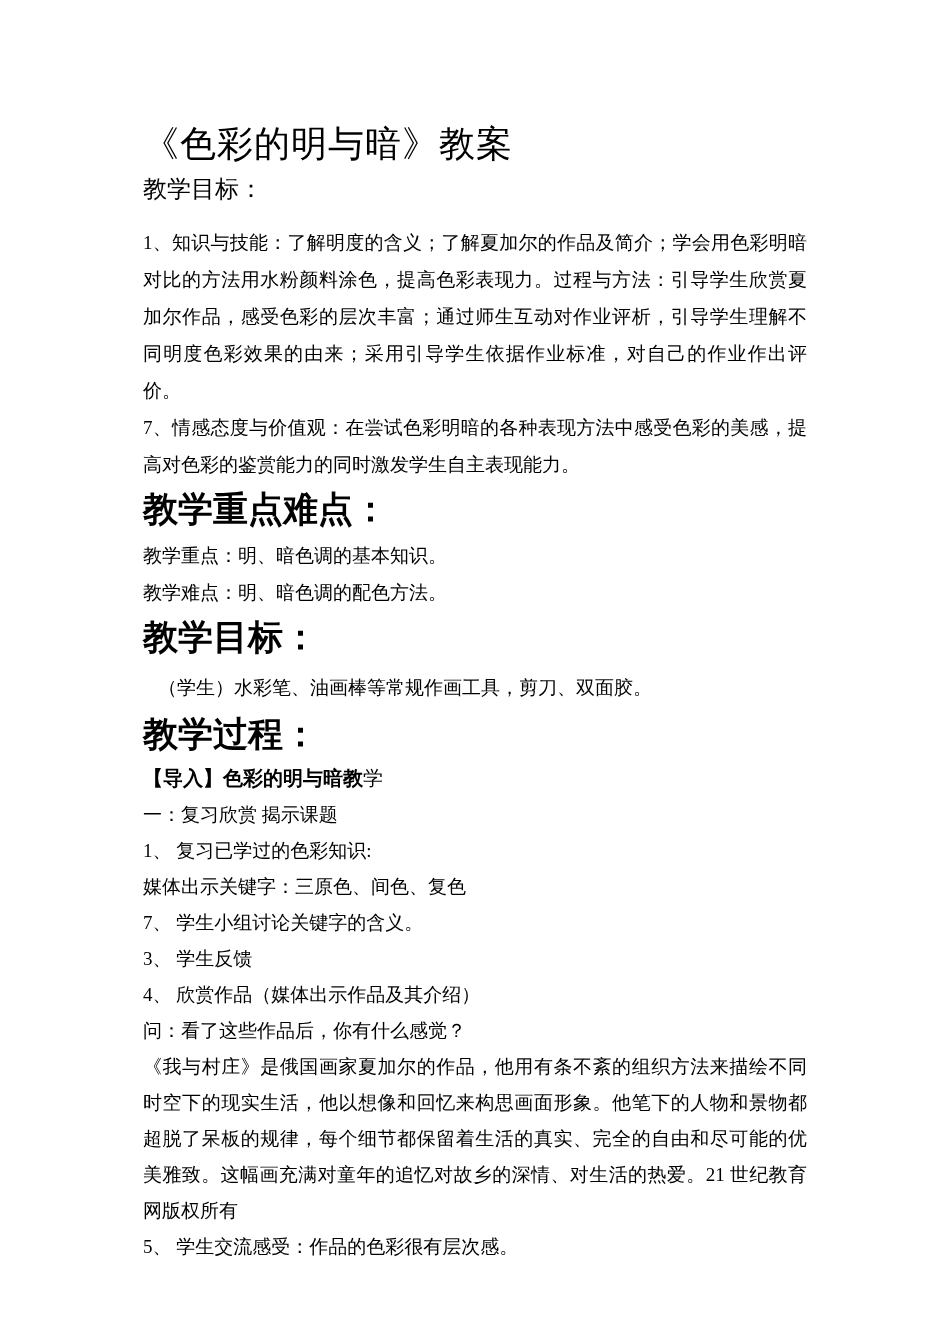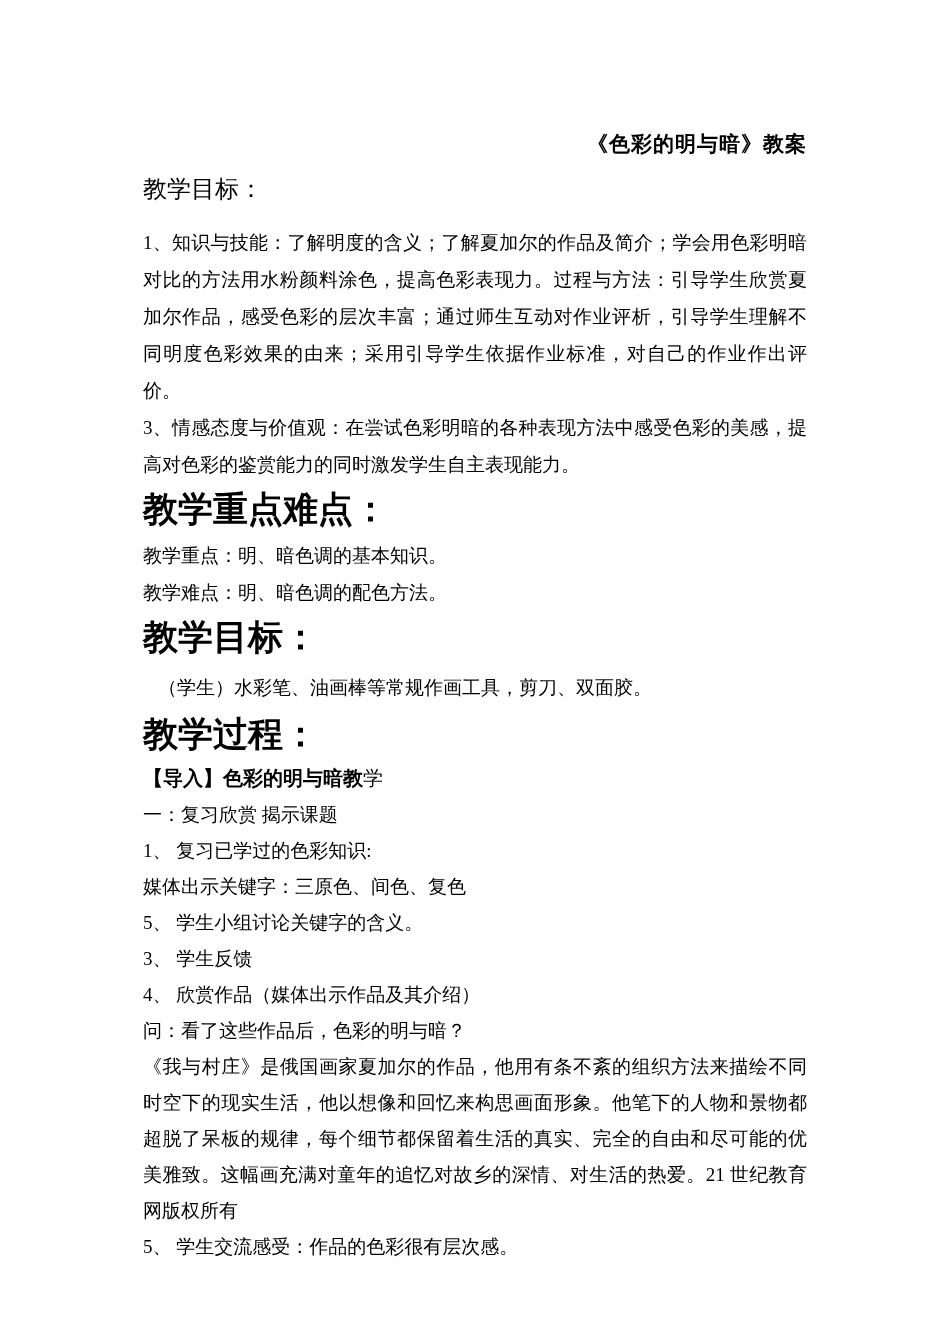--- a/index.html
+++ b/index.html
@@ -13,24 +13,24 @@
     height: 1344px;
     margin: 0 auto;
     background: #ffffff;
     box-sizing: border-box;
     padding: 126px 143px 0 143px;
     font-family: "Liberation Serif", "DejaVu Serif", serif;
     color: #000000;
     overflow: hidden;
   }
   .doc-title {
-    font-size: 21px;
+    font-size: 36px;
     line-height: 36px;
-    font-weight: bold;
-    text-align: right;
+    font-weight: normal;
+    text-align: left;
     letter-spacing: 1px;
   }
   .heading-a {
     font-size: 24px;
     line-height: 34px;
     font-weight: normal;
     margin-top: 10px;
   }
   .heading-b {
     font-size: 35px;
@@ -64,21 +64,21 @@
 <body>
 
 <div class="page">
 
   <div class="doc-title">《色彩的明与暗》教案</div>
 
   <div class="heading-a">教学目标：</div>
 
   <div class="objectives-body">
     <div class="body-block justified">1、知识与技能：了解明度的含义；了解夏加尔的作品及简介；学会用色彩明暗对比的方法用水粉颜料涂色，提高色彩表现力。过程与方法：引导学生欣赏夏加尔作品，感受色彩的层次丰富；通过师生互动对作业评析，引导学生理解不同明度色彩效果的由来；采用引导学生依据作业标准，对自己的作业作出评价。</div>
-    <div class="body-block justified">3、情感态度与价值观：在尝试色彩明暗的各种表现方法中感受色彩的美感，提高对色彩的鉴赏能力的同时激发学生自主表现能力。</div>
+    <div class="body-block justified">7、情感态度与价值观：在尝试色彩明暗的各种表现方法中感受色彩的美感，提高对色彩的鉴赏能力的同时激发学生自主表现能力。</div>
   </div>
 
   <div class="heading-b mt8">教学重点难点：</div>
 
   <div class="keypoints-body">
     <div class="body-block">教学重点：明、暗色调的基本知识。</div>
     <div class="body-block">教学难点：明、暗色调的配色方法。</div>
   </div>
 
   <div class="heading-b mt8">教学目标：</div>
@@ -90,21 +90,21 @@
   <div class="heading-b mt10">教学过程：</div>
 
   <div class="intro-line">
     <span class="intro-bold">【导入】色彩的明与暗教</span><span>学</span>
   </div>
 
   <div class="steps">
     <div class="step">一：复习欣赏 揭示课题</div>
     <div class="step">1、 复习已学过的色彩知识:</div>
     <div class="step">媒体出示关键字：三原色、间色、复色</div>
-    <div class="step">5、 学生小组讨论关键字的含义。</div>
+    <div class="step">7、 学生小组讨论关键字的含义。</div>
     <div class="step">3、 学生反馈</div>
     <div class="step">4、 欣赏作品（媒体出示作品及其介绍）</div>
-    <div class="step">问：看了这些作品后，色彩的明与暗？</div>
+    <div class="step">问：看了这些作品后，你有什么感觉？</div>
     <div class="step long">《我与村庄》是俄国画家夏加尔的作品，他用有条不紊的组织方法来描绘不同时空下的现实生活，他以想像和回忆来构思画面形象。他笔下的人物和景物都超脱了呆板的规律，每个细节都保留着生活的真实、完全的自由和尽可能的优美雅致。这幅画充满对童年的追忆对故乡的深情、对生活的热爱。21 世纪教育网版权所有</div>
     <div class="step">5、 学生交流感受：作品的色彩很有层次感。</div>
   </div>
 
 </div>
 
 </body></html>

